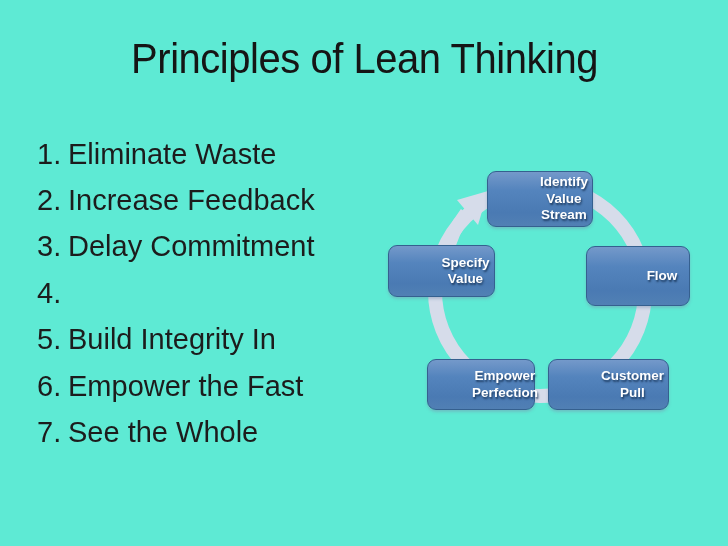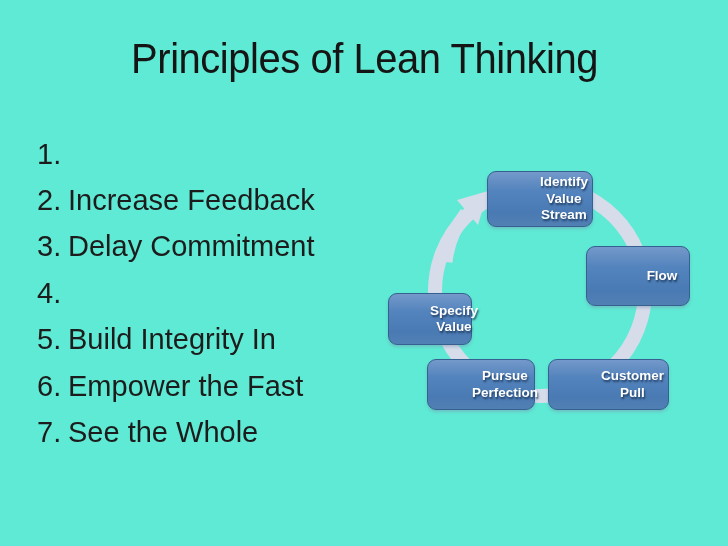--- a/index.html
+++ b/index.html
@@ -32,34 +32,35 @@
     background:linear-gradient(180deg,#7499ca 0%,#5484bd 34%,#4a7ab3 75%,#5180b4 100%);
     color:#ffffff; font-weight:700; font-size:13.5px; line-height:16.5px;
     display:flex; align-items:center; justify-content:center;
     text-align:center; white-space:pre-line;
     text-shadow:1px 2px 2px rgba(21,48,82,0.85);
     box-shadow:0 2px 3px rgba(125,145,175,0.45);
     padding-left:48px;
   }
   .node-identify  { left:487px; top:171px; width:106px; height:56px; }
   .node-flow      { left:586px; top:246px; width:104px; height:60px; }
-  .node-specify   { left:388px; top:245px; width:84px; height:52px;margin-top:48px; }
+  .node-specify   { left:388px; top:245px; width:107px; height:52px; }
   .node-pursue    { left:427px; top:359px; width:108px; height:51px; }
   .node-customer  { left:548px; top:359px; width:121px; height:51px; }
 </style>
 </head>
 <body>
 
 <div class="slide">
 
   <div class="title">Principles of Lean Thinking</div>
 
   <div class="list">
     <div class="list-row">
       <span class="num">1.</span>
+      <span class="label">Eliminate Waste</span>
     </div>
     <div class="list-row">
       <span class="num">2.</span>
       <span class="label">Increase Feedback</span>
     </div>
     <div class="list-row">
       <span class="num">3.</span>
       <span class="label">Delay Commitment</span>
     </div>
     <div class="list-row">
@@ -84,18 +85,18 @@
     <path d="M 446 262 A 96 96 0 0 1 466 213" fill="none" stroke-width="13" stroke="#d6dcea"></path>
     <polygon points="488,191 457,200 478,225" fill="#d6dcea"></polygon>
   </svg>
 
   <div class="node node-identify">Identify
 Value
 Stream</div>
   <div class="node node-flow">Flow</div>
   <div class="node node-specify">Specify
 Value</div>
-  <div class="node node-pursue">Pursue
+  <div class="node node-pursue">Empower
 Perfection</div>
   <div class="node node-customer">Customer
 Pull</div>
 
 </div>
 
 </body></html>

